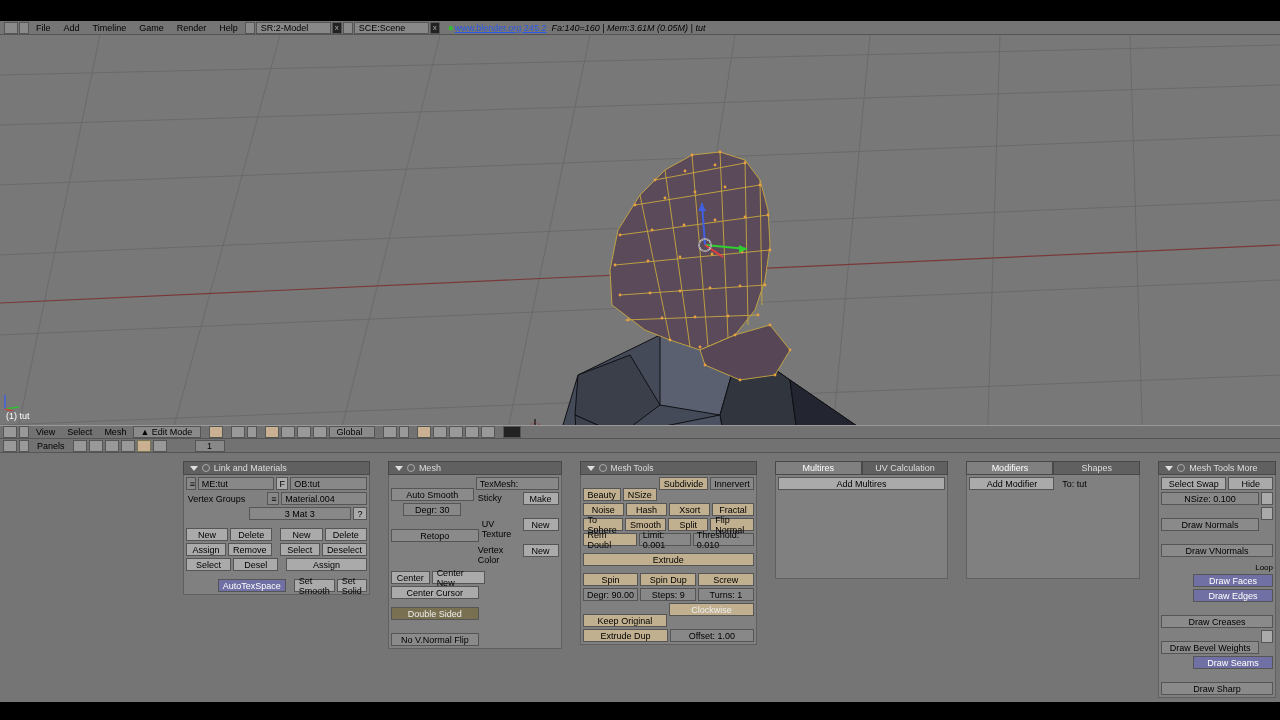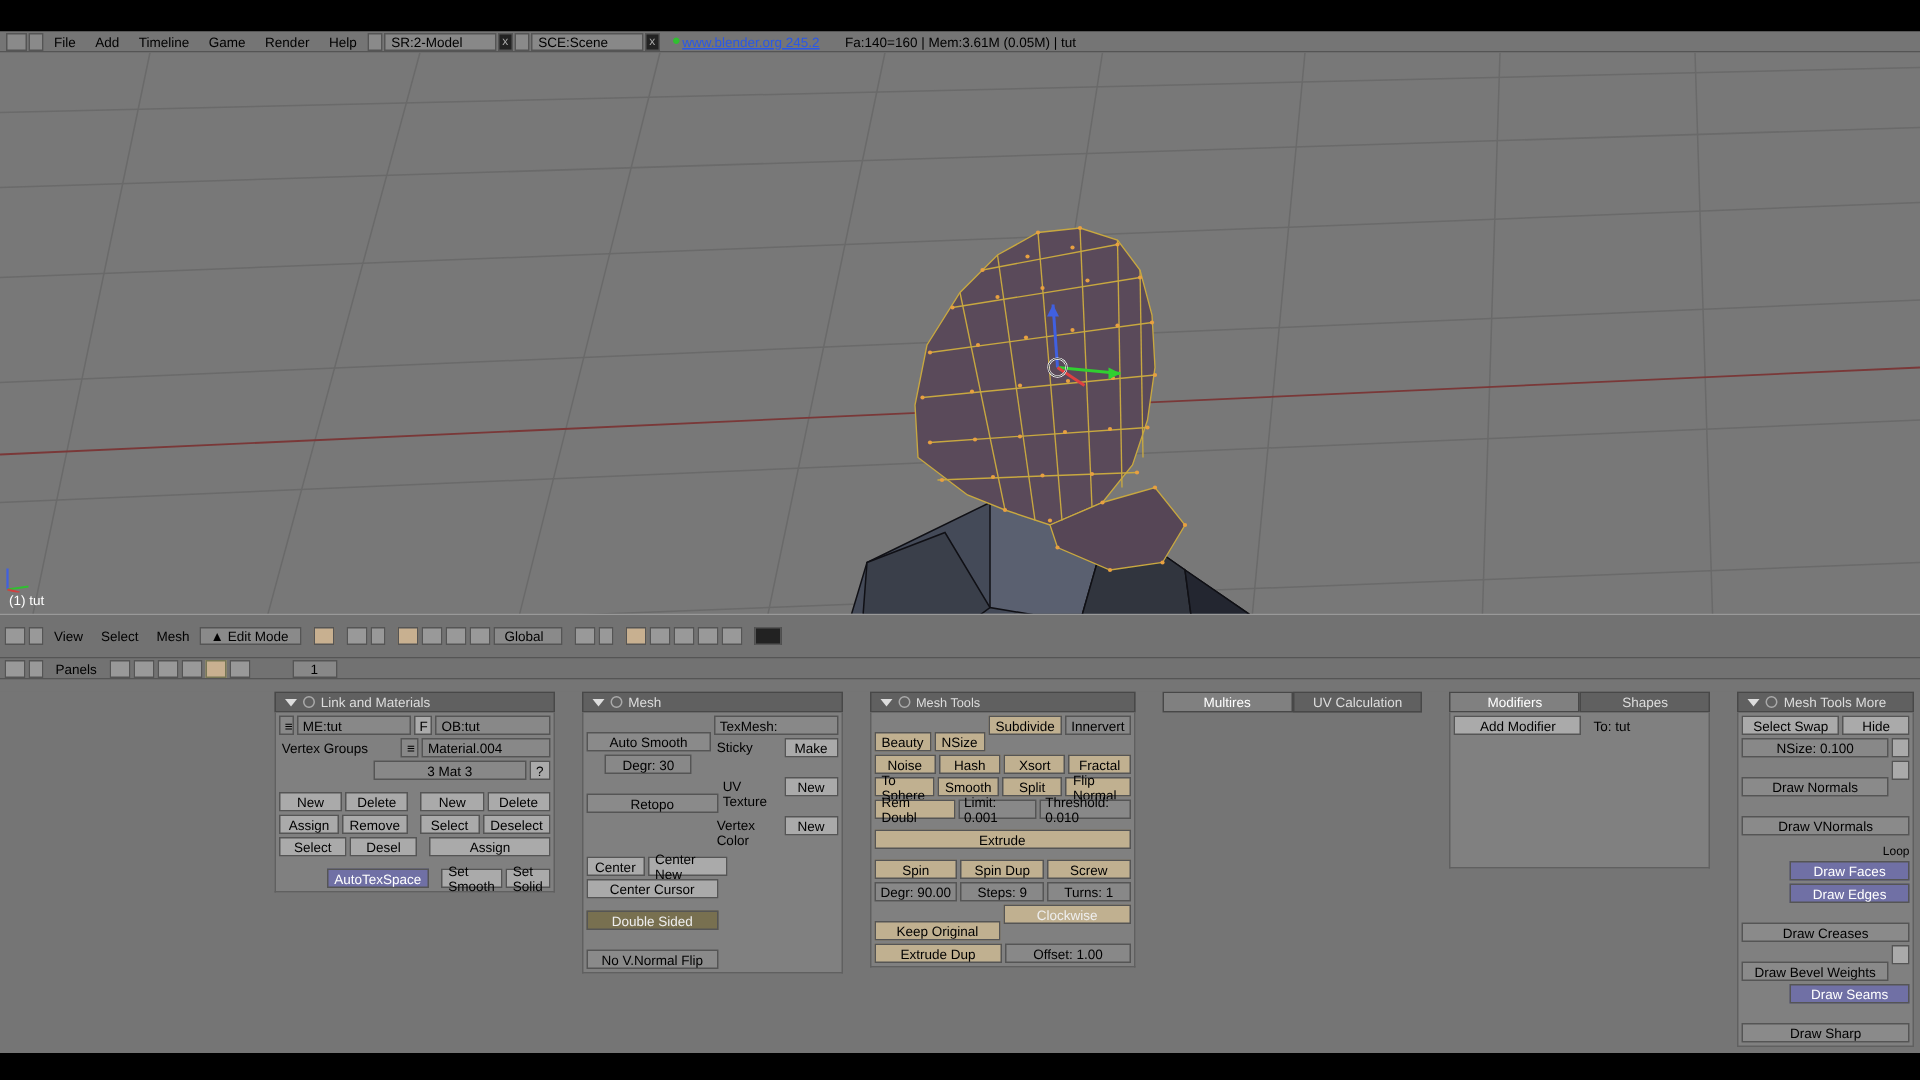--- a/index.html
+++ b/index.html
@@ -6,26 +6,26 @@
 body { width: 1280px; height: 720px; background: #000; overflow: hidden; position: relative; }
 .letterbox-top { height: 21px; background: #000; }
 .letterbox-bottom { position: absolute; bottom: 0; left: 0; right: 0; height: 18px; background: #000; }
 .app { position: absolute; top: 21px; left: 0; right: 0; bottom: 18px; background: #757575; display: flex; flex-direction: column; }
 .menubar { height: 14px; background: #757575; display: flex; align-items: center; font-size: 9px; color: #000; padding-left: 4px; gap: 1px; border-bottom: 1px solid #555; }
 .menubar .icon-btn { width: 14px; height: 12px; background: #8a8a8a; border: 1px solid #555; }
 .menubar .menu-item { padding: 0 6px; cursor: pointer; }
 .menubar .field { background: #888; border: 1px solid #555; padding: 0 4px; height: 12px; display: flex; align-items: center; }
 .menubar .x-btn { width: 10px; height: 12px; background: #222; color: #aaa; text-align: center; border: 1px solid #555; font-size: 8px; line-height: 10px; }
 .menubar .link { color: #2a58e8; text-decoration: underline; }
-.menubar .stats { color: #000; margin-left: 16px; }
+.menubar .stats { color: #000; margin-left: 4px; font-style: italic; }
 .viewport { flex: 1; background: #787878; position: relative; overflow: hidden; }
 .viewport svg { position: absolute; top: 0; left: 0; }
 .viewport-label { position: absolute; bottom: 4px; left: 6px; font-size: 9px; color: #fff; }
 .axis-widget { position: absolute; bottom: 14px; left: 3px; width: 18px; height: 18px; }
-.header-bar { height: 30px; background: #727272; display: flex; align-items: center; font-size: 9px; color: #000; padding-left: 3px; gap: 2px; border-top: 1px solid #999; border-bottom: 1px solid #555; }
+.header-bar { height: 14px; background: #727272; display: flex; align-items: center; font-size: 9px; color: #000; padding-left: 3px; gap: 2px; border-top: 1px solid #999; border-bottom: 1px solid #555; }
 .header-bar .hb-item { padding: 0 5px; cursor: pointer; }
 .header-bar .mode-sel { background: #8a8a8a; border: 1px solid #555; padding: 0 6px; height: 12px; display: flex; align-items: center; min-width: 68px; }
 .header-bar .ibtn { width: 14px; height: 12px; background: #999; border: 1px solid #555; }
 .header-bar .ibtn.active { background: #c8b090; }
 .header-bar .sep { width: 4px; }
 .panels-bar { height: 14px; background: #727272; display: flex; align-items: center; font-size: 9px; color: #000; padding-left: 3px; gap: 2px; border-bottom: 1px solid #555; }
 .panels-bar .pico { width: 14px; height: 12px; background: #999; border: 1px solid #555; }
 .panels-bar .pico.active { background: #c8b090; border-color: #775; }
 .panels-bar .num { background: #888; border: 1px solid #555; padding: 0 8px; height: 12px; display: flex; align-items: center; min-width: 30px; justify-content: center; }
 .panels-space { height: 8px; background: #757575; }
@@ -409,20 +409,25 @@
           <div class="field2 num" style="flex:1">Offset: 1.00</div>
         </div>
       </div>
     </div>
 
     <div class="panel" style="width:188px">
       <div class="panel tabheaders">
         <div class="tabh active">Multires</div>
         <div class="tabh">UV Calculation</div>
       </div>
+      <div class="panel-body" style="min-height:104px">
+        <div class="row">
+            <div class="btn" style="flex:1">Add Multires</div>
+          </div>
+      </div>
     </div>
 
     <div class="panel" style="width:188px">
       <div class="panel tabheaders">
         <div class="tabh active">Modifiers</div>
         <div class="tabh">Shapes</div>
       </div>
       <div class="panel-body" style="min-height:104px">
         <div class="row">
           <div class="btn" style="flex:1">Add Modifier</div>

